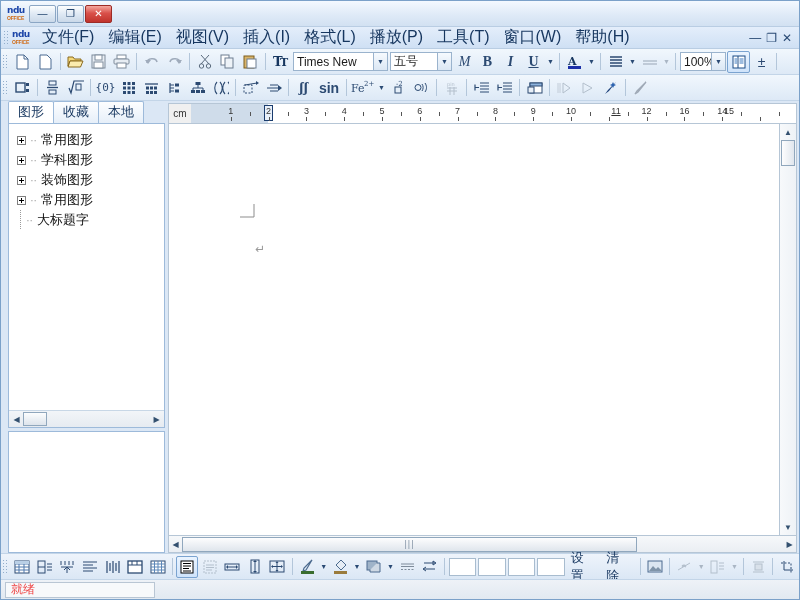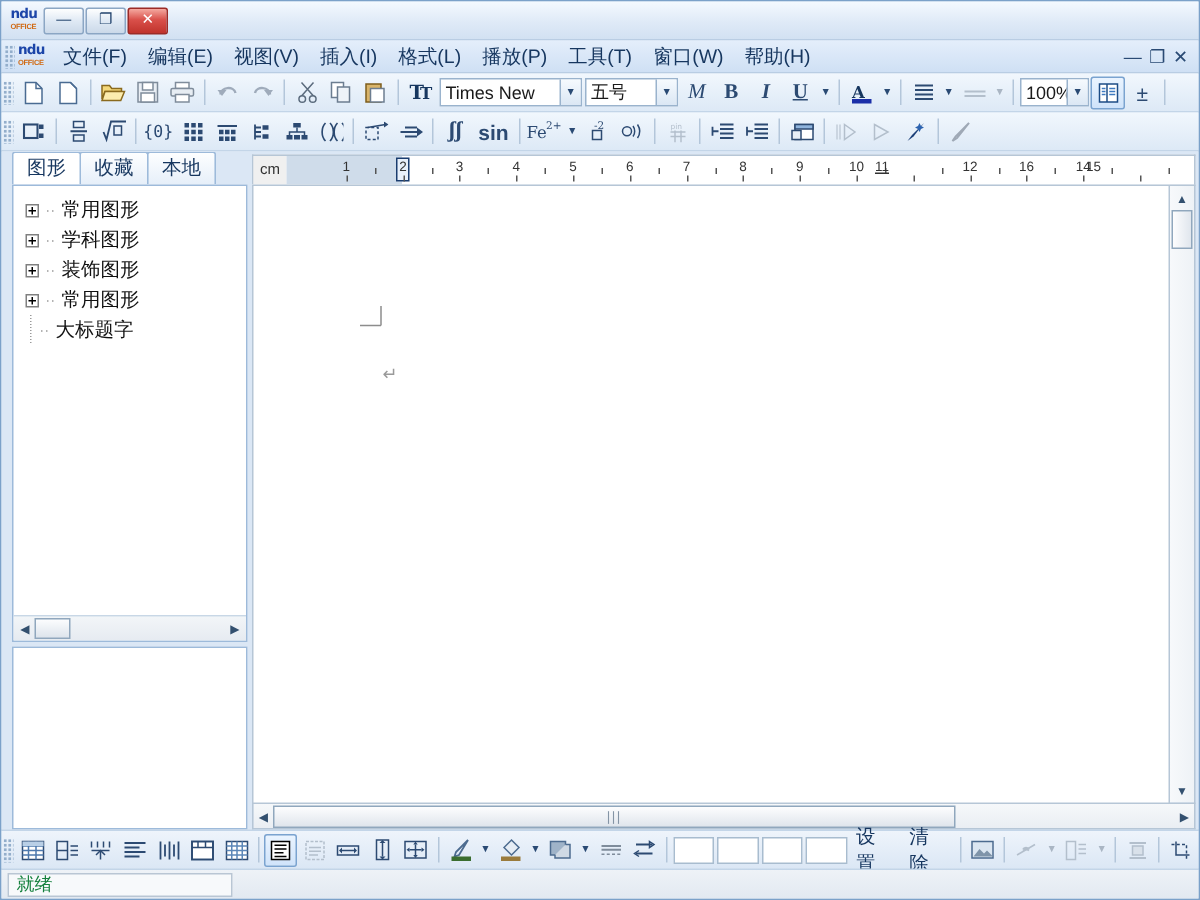--- a/index.html
+++ b/index.html
@@ -60,21 +60,21 @@
     border-bottom:1px solid #b9cde3;
     padding-left:2px;
   }
   .grip {
     width:7px; height:16px; flex:0 0 7px; margin-right:2px;
     background-image:radial-gradient(circle, #93aecb 40%, transparent 42%);
     background-size:3px 3px;
   }
   .menu-logo { margin-right:6px; }
   .menuitem {
-    padding:2px 7px; font-size:13px; color:#16365f;
+    padding:2px 7px; font-size:16px; color:#16365f;
     white-space:nowrap; cursor:default;
   }
   .menubar .mb-right { margin-left:auto; display:flex; gap:5px; padding-right:7px; }
   .mb-right span { font-size:12px; color:#2a4a74; }
 
   
   .toolbar {
     height:26px; flex:0 0 26px;
     background:linear-gradient(#f1f7fd,#dde9f6);
     display:flex; align-items:center;
@@ -236,21 +236,21 @@
   
   .statusbar {
     height:20px; flex:0 0 20px;
     background:linear-gradient(#eef2f7,#e2e9f1);
     border-top:1px solid #c3d5e8;
     display:flex; align-items:center; padding:0 4px;
   }
   .status-cell {
     height:16px; border:1px solid #b9c6d4; background:#f7f9fb;
     display:flex; align-items:center; padding:0 5px;
-    font-size:12px; color:#15803d; min-width:150px;
+    font-size:12px; color:#ef4444; min-width:150px;
   }
   .status-rest { flex:1; height:16px; }
 </style>
 </head>
 <body>
 
 <div class="app">
 
   <div class="titlebar">
     <div class="logo">
@@ -663,21 +663,21 @@
             <div class="tickmk" style="left: 285.5px; top: 8px; height: 4px;"></div>
             <div class="tickno" style="left: 304.4px;">8</div>
             <div class="tickmk" style="left: 304.4px; top: 13px; height: 4px;"></div>
             <div class="tickmk" style="left: 323.3px; top: 8px; height: 4px;"></div>
             <div class="tickno" style="left: 342.2px;">9</div>
             <div class="tickmk" style="left: 342.2px; top: 13px; height: 4px;"></div>
             <div class="tickmk" style="left: 361.1px; top: 8px; height: 4px;"></div>
             <div class="tickno" style="left: 380px;">10</div>
             <div class="tickmk" style="left: 380px; top: 13px; height: 4px;"></div>
             <div class="tickmk" style="left: 398.9px; top: 8px; height: 4px;"></div>
-            <div class="tickno" style="left: 397px; text-decoration: underline;">11</div>
+            <div class="tickno" style="left: 425px; text-decoration: underline;">11</div>
             <div class="tickmk" style="left: 417.8px; top: 13px; height: 4px;"></div>
             <div class="tickmk" style="left: 436.7px; top: 8px; height: 4px;"></div>
             <div class="tickno" style="left: 455.6px;">12</div>
             <div class="tickmk" style="left: 455.6px; top: 13px; height: 4px;"></div>
             <div class="tickmk" style="left: 474.5px; top: 8px; height: 4px;"></div>
             <div class="tickno" style="left: 493.4px;">16</div>
             <div class="tickmk" style="left: 493.4px; top: 13px; height: 4px;"></div>
             <div class="tickmk" style="left: 512.3px; top: 8px; height: 4px;"></div>
             <div class="tickno" style="left: 531.2px; text-align: center;">14</div>
             <div class="tickmk" style="left: 531.2px; top: 13px; height: 4px;"></div>

